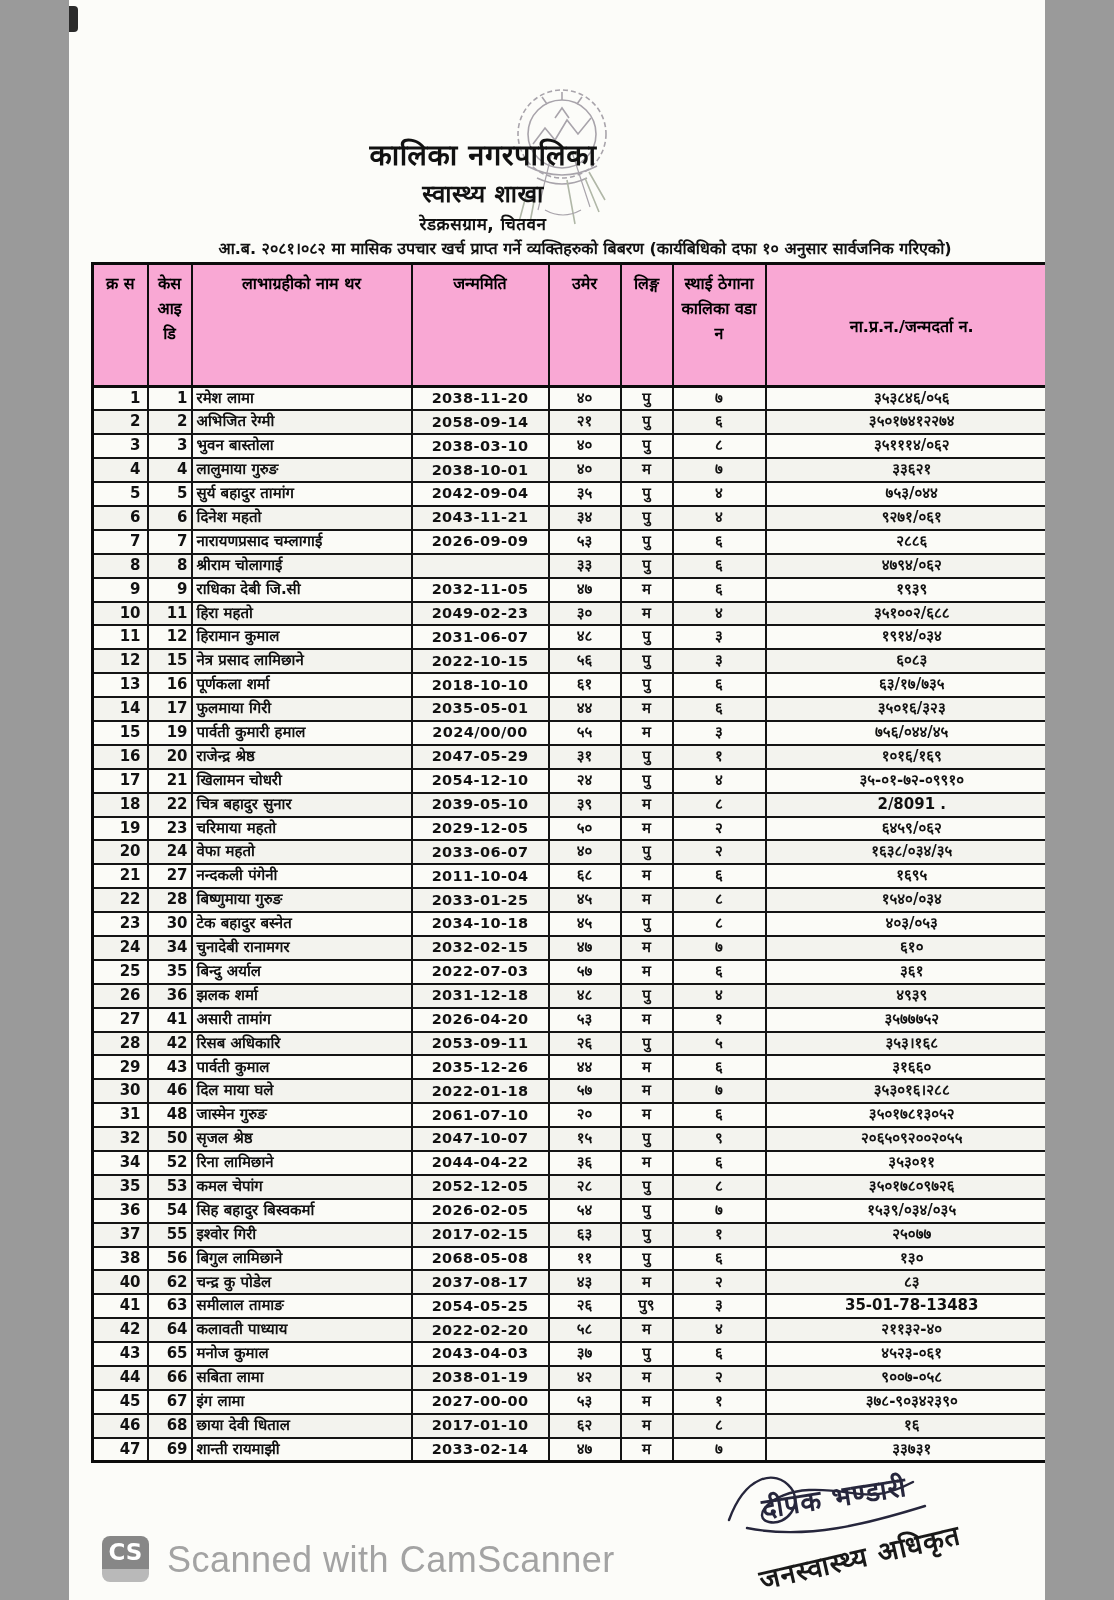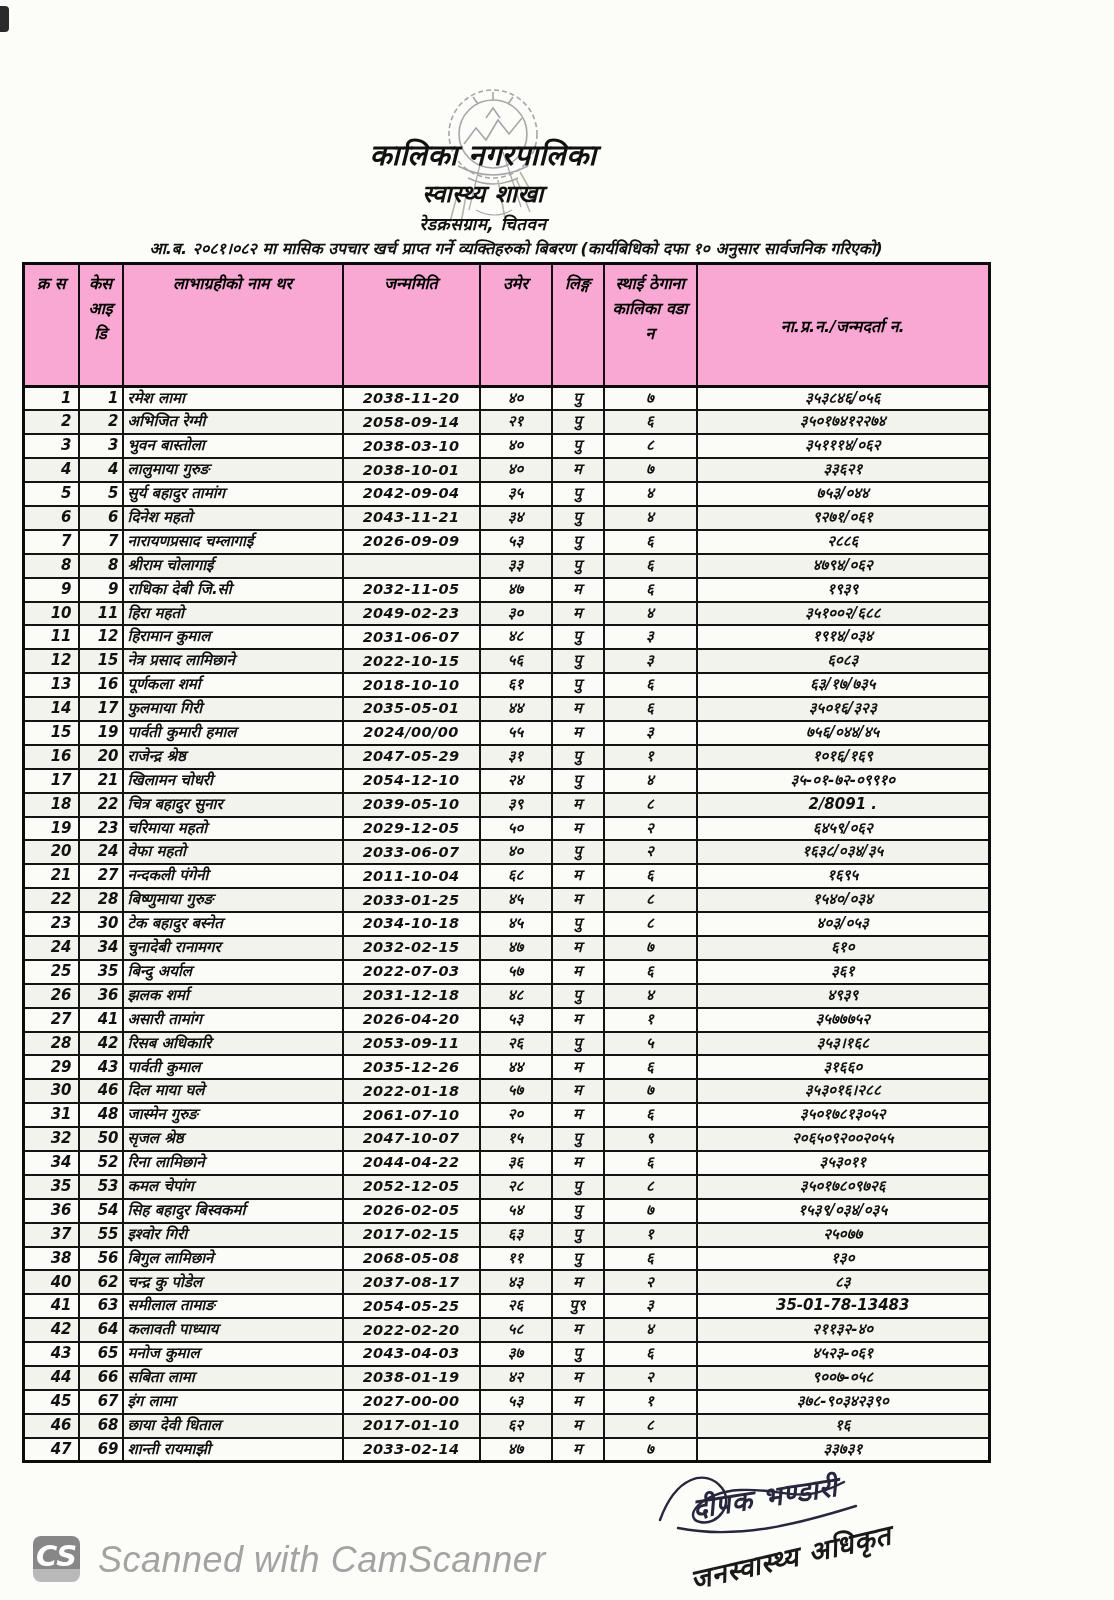--- a/index.html
+++ b/index.html
@@ -1,19 +1,19 @@
 <!DOCTYPE html>
 <html><head>
 <meta charset="utf-8">
 <style>
   html,body { margin:0; padding:0; background:#9a9a9a; }
   .page {
-    position:relative; width:1114px; height:1600px; margin:0 auto;
+    position:relative; width:976px; height:1600px; margin:0 auto;
     background:#fcfcf9; overflow:hidden;
-    font-family:"DejaVu Sans","Liberation Sans",sans-serif; color:#111;font-style:italic;
+    font-family:"DejaVu Sans","Liberation Sans",sans-serif; color:#111;
   }
   .scan-artifact {
     position:absolute; left:0; top:6px; width:9px; height:26px;
     background:#2b2b2b; border-radius:0 4px 4px 0;
   }
   
   .emblem { position:absolute; left:398px; top:82px; opacity:.62; }
   .org-title, .dept-title, .addr-line {
     position:absolute; left:0; width:100%; text-align:center;
     transform:translateX(-74px); font-weight:bold; letter-spacing:.5px;
@@ -51,21 +51,21 @@
   td.c0 { text-align:right; padding-right:6px; }
   td.c1 { text-align:right; padding-right:3px; }
   td.c2 { text-align:left; padding-left:4px; }
   td.c3 { text-align:center; font-size:14.5px; letter-spacing:.4px;margin-left:21px; }
   td.c4, td.c5, td.c6 { text-align:center; }
   td.c7 { text-align:center; }
   
   .cs-logo {
     position:absolute; left:33px; top:1536px; width:47px; height:46px;
     border-radius:8px; background:linear-gradient(#878787 0 72%, #b9b9b9 72% 100%);
-    color:#fff; font-size:29px; font-weight:bold;
+    color:#fff; font-size:23px; font-weight:bold;
     display:flex; align-items:flex-start; justify-content:center; padding-top:3px;
     box-sizing:border-box;
   }
   .cs-text {
     position:absolute; left:98px; top:1539px; font-size:36px; color:#a3a3a3;
     font-family:"Liberation Sans","DejaVu Sans",sans-serif; letter-spacing:.5px;
   }
   .sig-flourish { position:absolute; left:648px; top:1462px; }
   .sig-name {
     position:absolute; left:692px; top:1478px; transform:rotate(-9deg);

